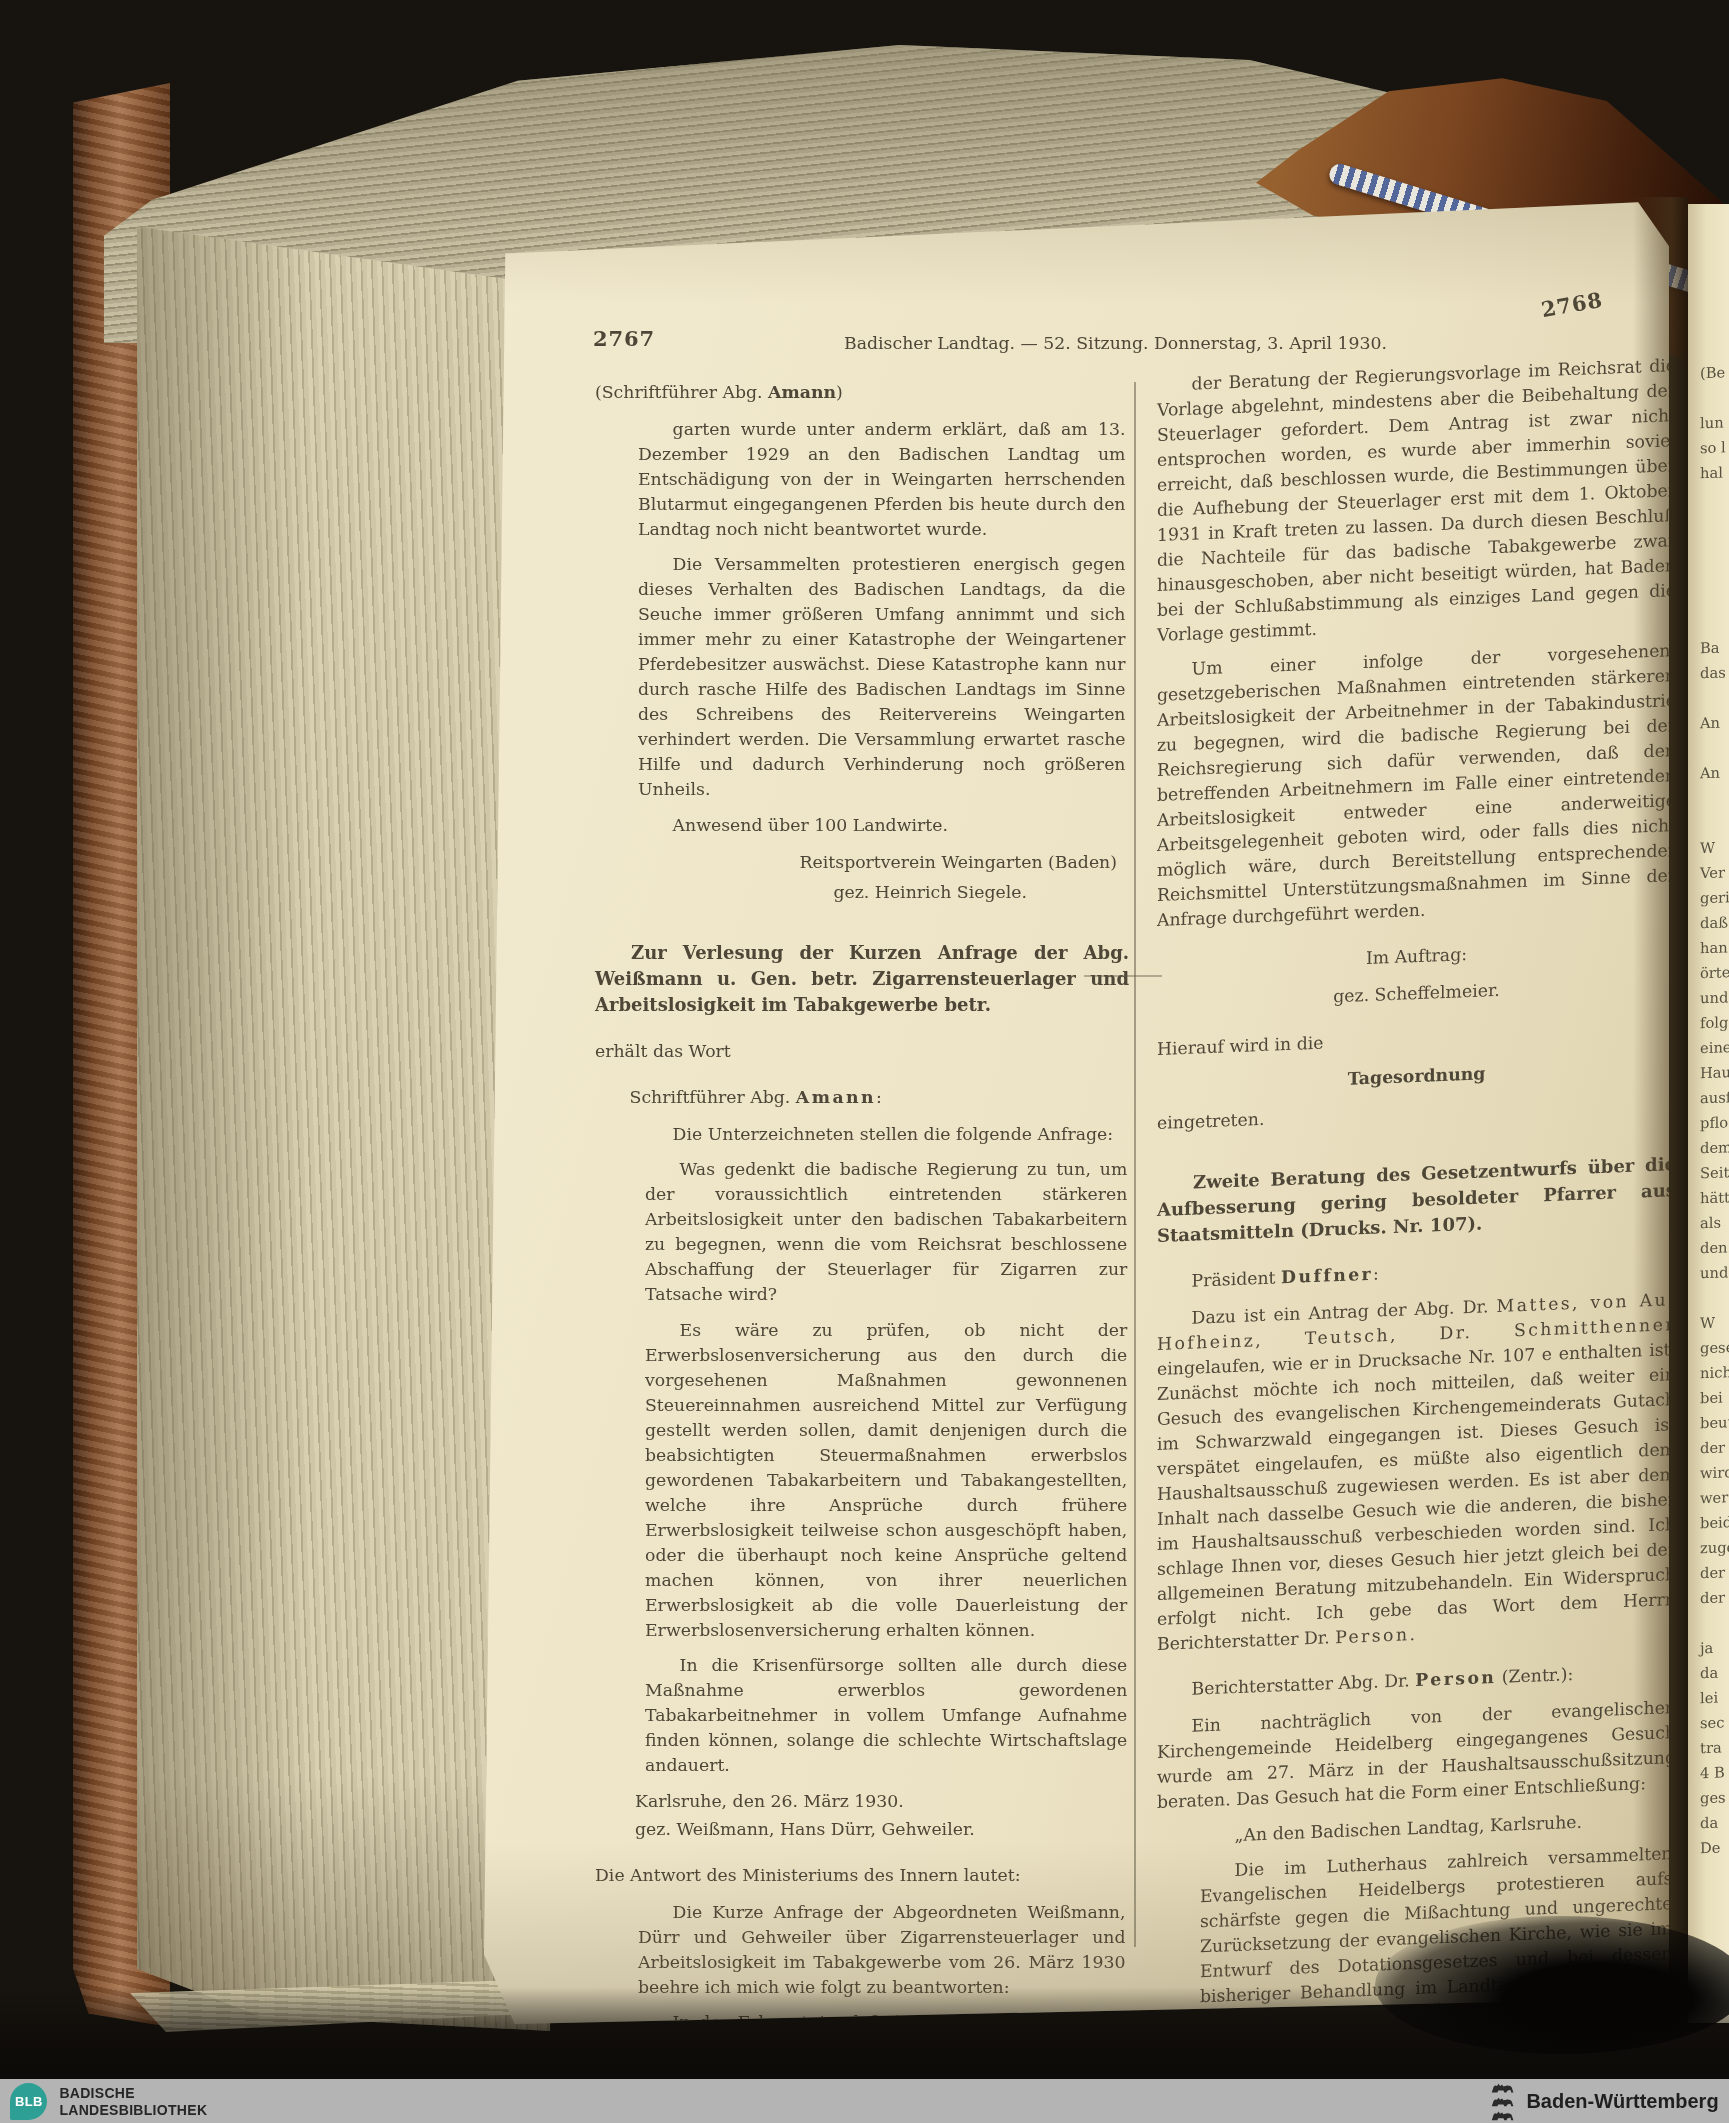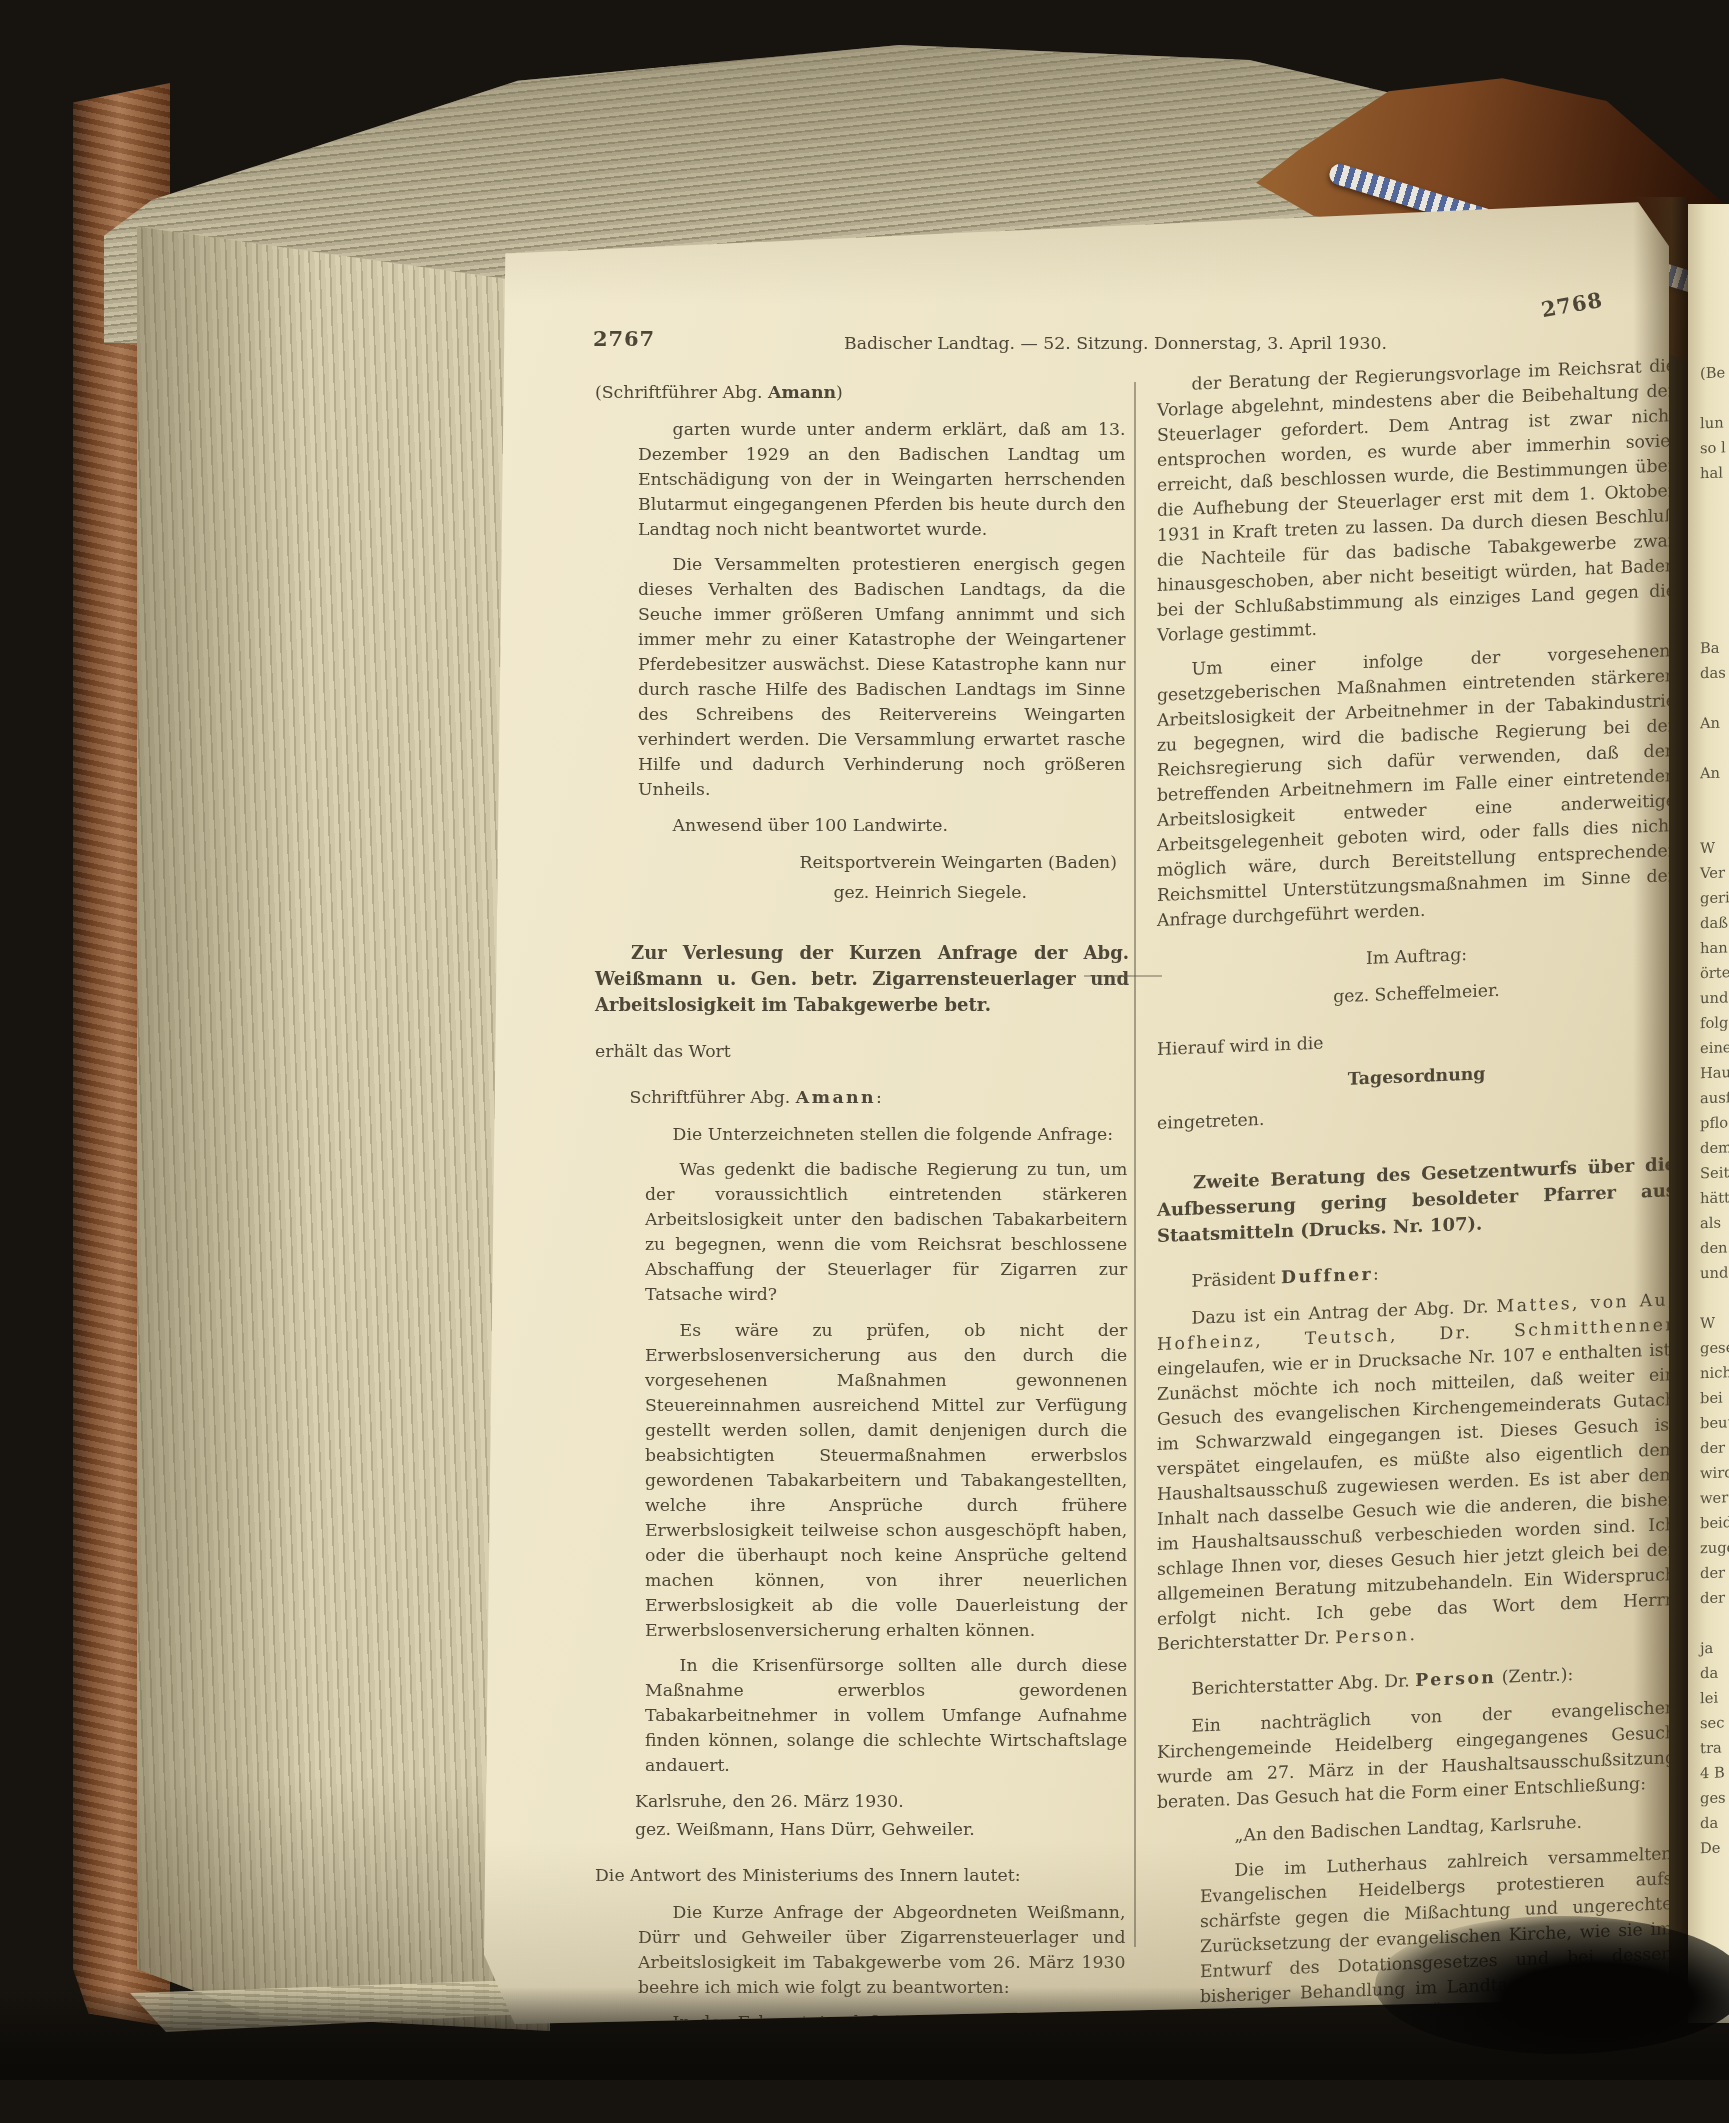--- a/index.html
+++ b/index.html
@@ -211,15 +211,36 @@
           <div class="frag">ges</div>
           <div class="frag">da</div>
           <div class="frag">De</div>
         </div>
     </div>
 
     <div class="bottom-fade"></div>
     <div class="corner-blob"></div>
   </div>
 
+  <div class="footer">
+    <div class="blb">
+      <div class="blb-logo" style="background: rgb(45, 159, 148);">BLB</div>
+      <div class="blb-text">
+        <div>BADISCHE</div>
+        <div>LANDESBIBLIOTHEK</div>
+      </div>
+    </div>
+    <div class="bw">
+      <svg class="lions" width="26" height="40" viewBox="0 0 30 46" xmlns="http://www.w3.org/2000/svg">
+        <g fill="#2a2a2a">
+          <g id="lion">
+            <path d="M2,12 L4,6 Q5,3 8,4.5 L10,2 L11.5,4.5 L14,3 L15.5,5 L20,4 Q25,4 25.5,7.5 L27,12 L24.5,12 L23.5,9 L20,10 L19,12 L16.5,12 L15.5,9.8 L9.5,9.8 L8.5,12 Z"></path>
+          </g>
+          <use href="#lion" y="16"></use>
+          <use href="#lion" y="32"></use>
+        </g>
+      </svg>
+      <div class="bw-label">Baden-Württemberg</div>
+    </div>
+  </div>
 
 </div>
 
 
 </body></html>

